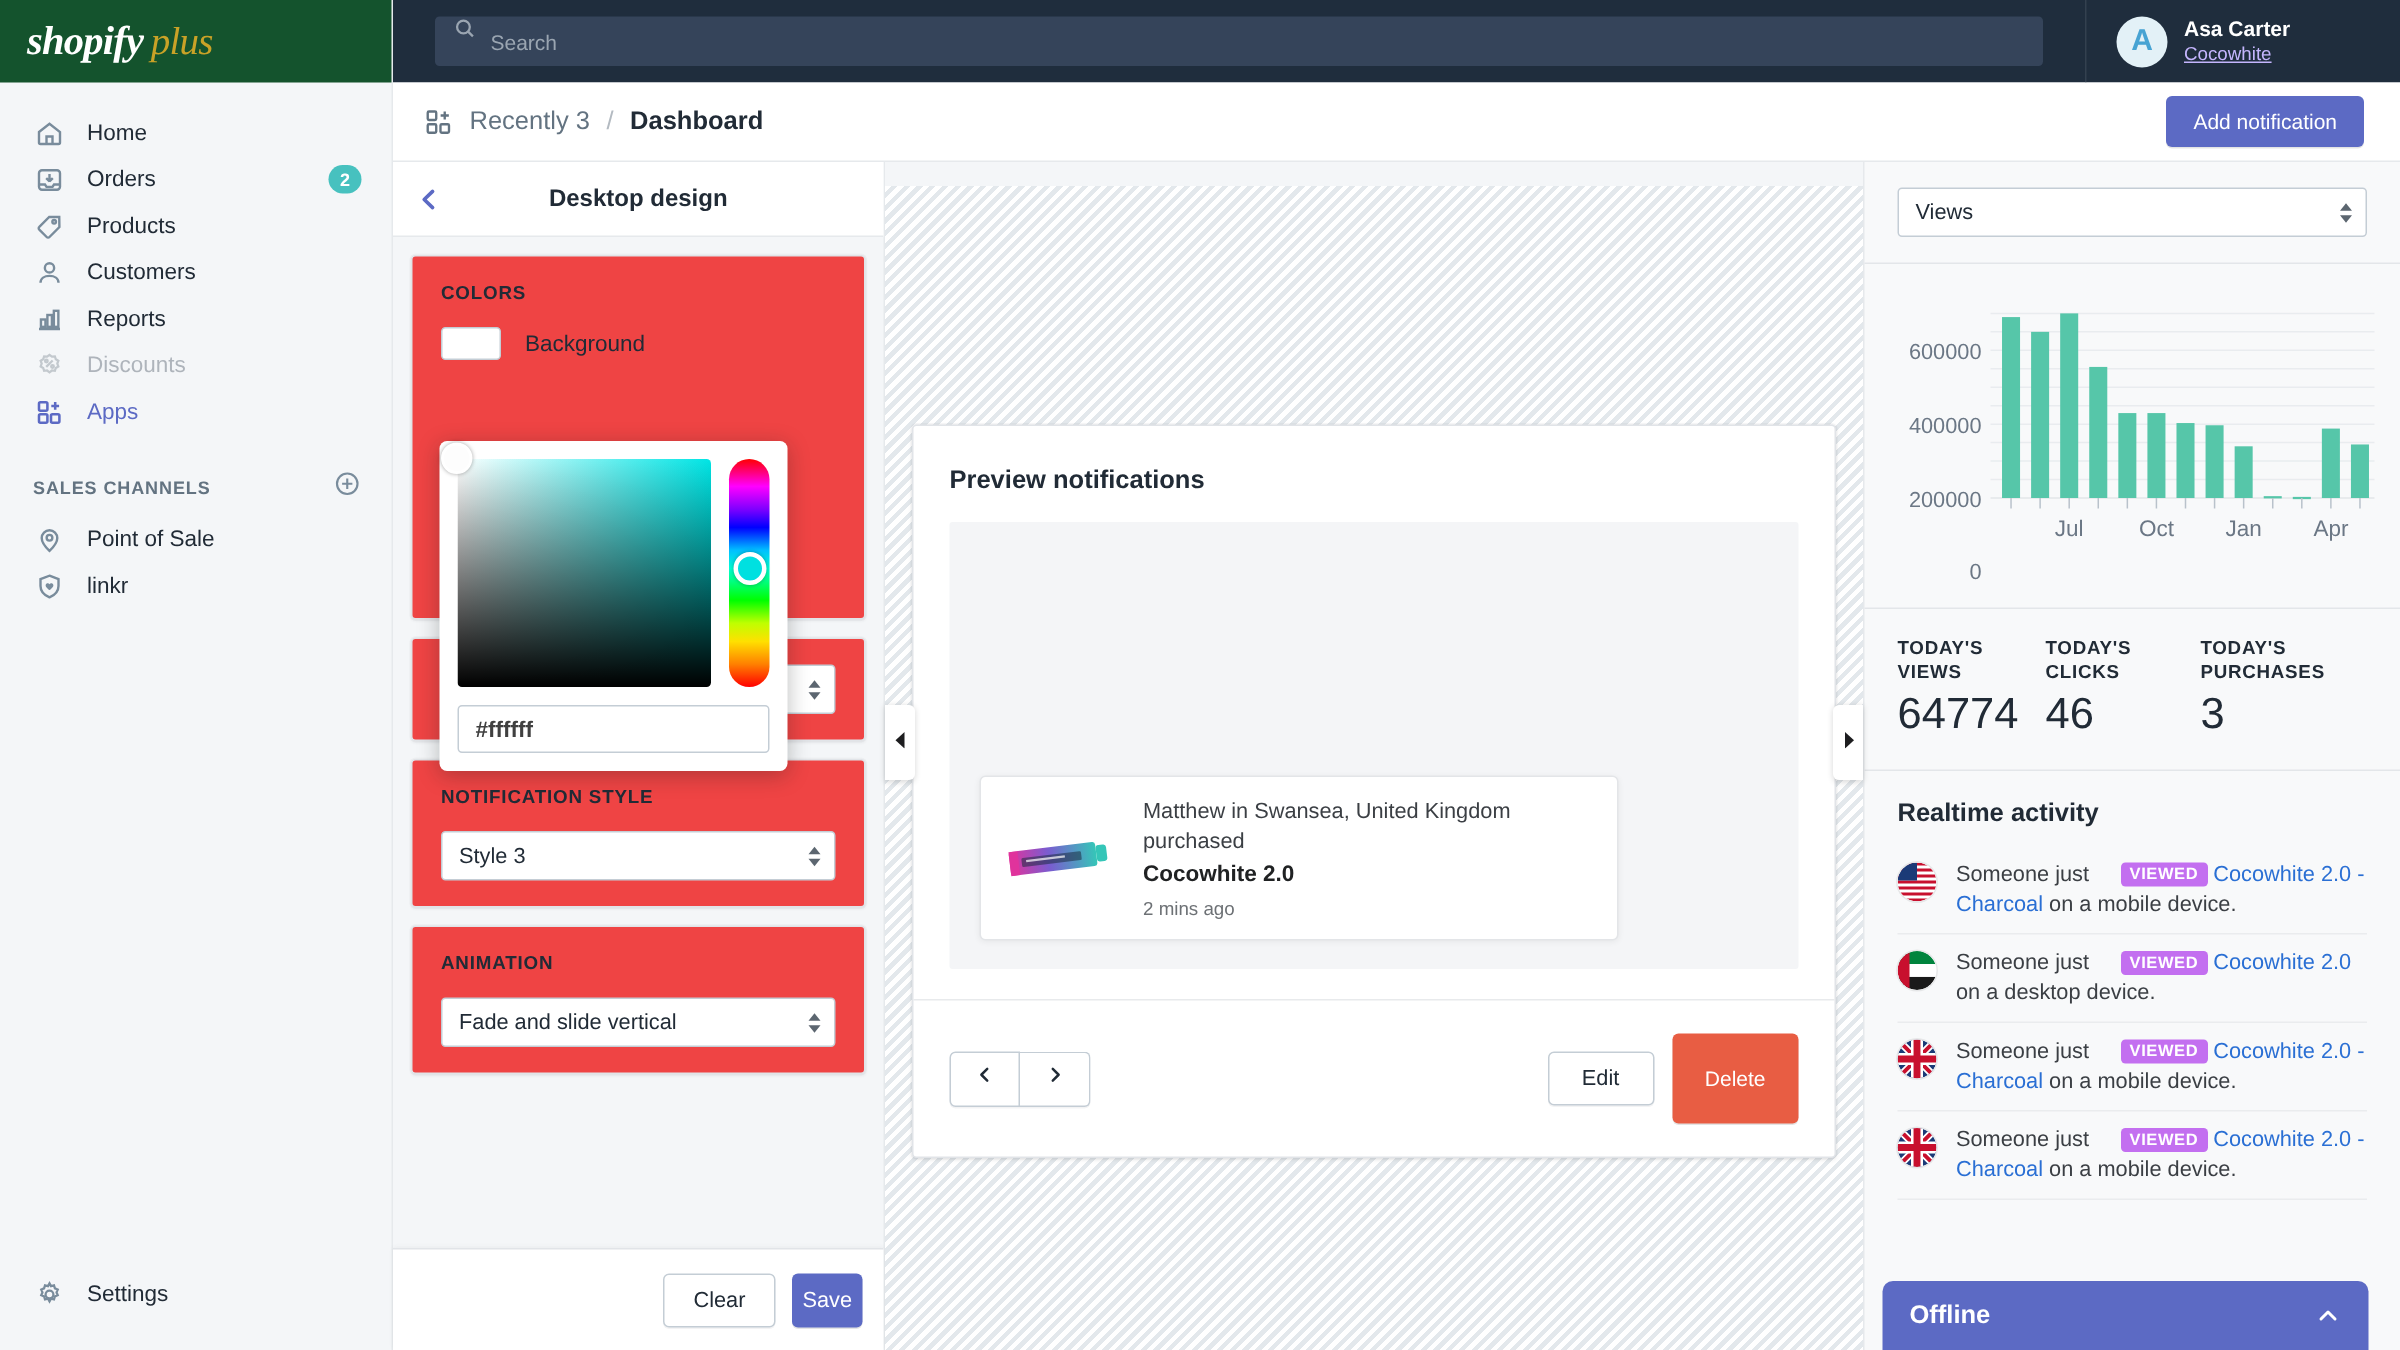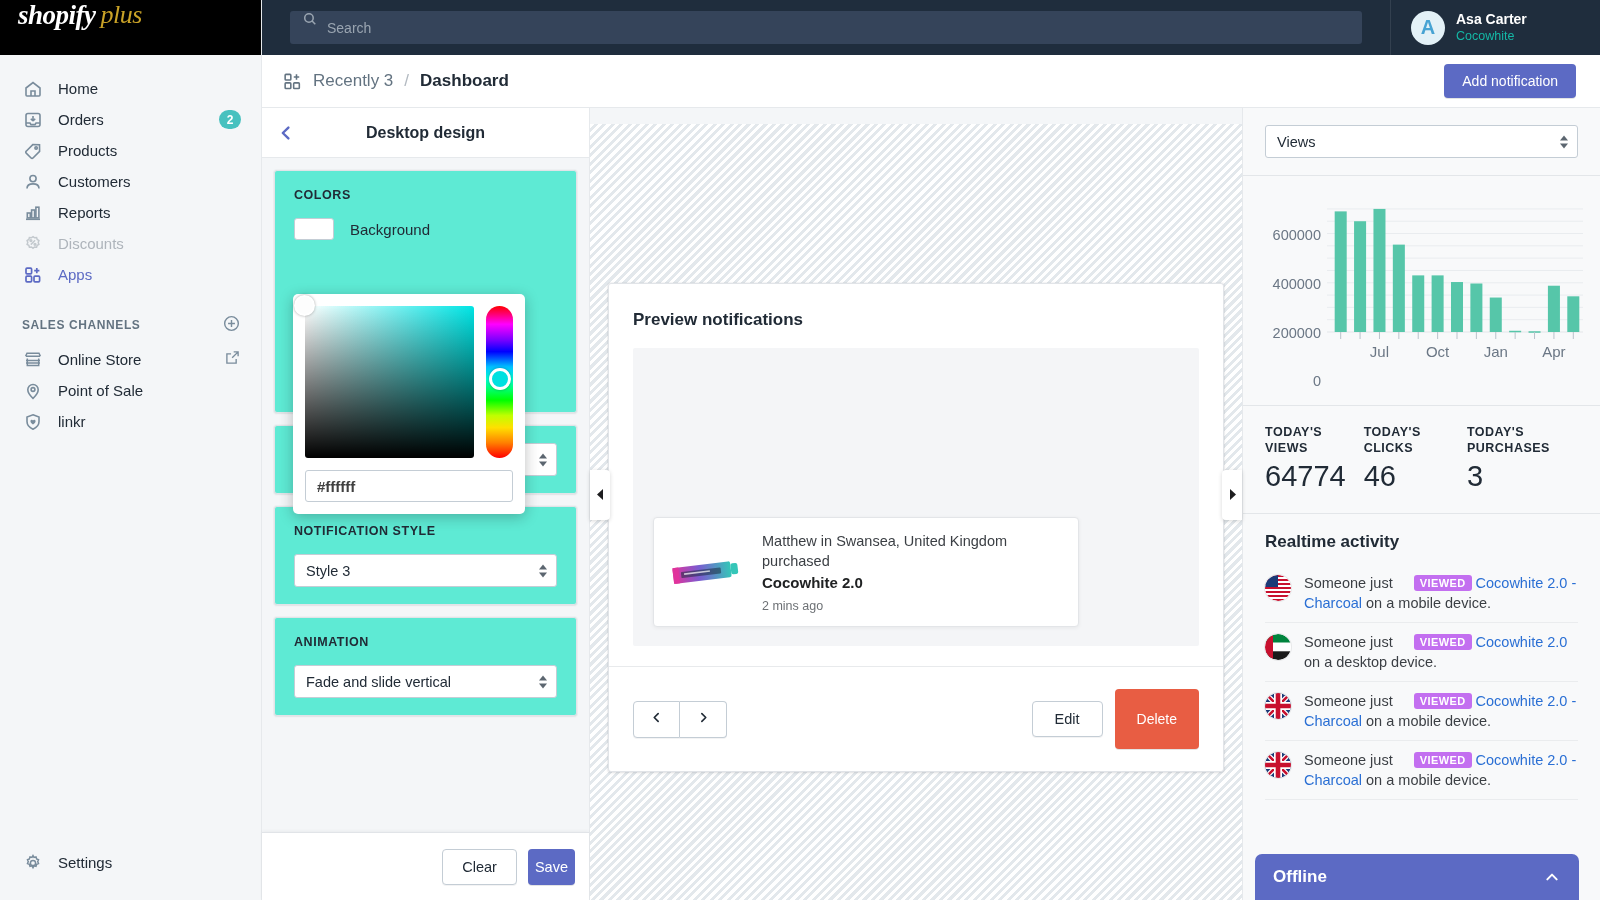--- a/index.html
+++ b/index.html
@@ -10,22 +10,22 @@
   }
   body { position: relative; }
 
   
   #shopify-nav {
     position: absolute; left: 0; top: 0; width: 262px; height: 900px;
     background: #f4f6f8; display: flex; flex-direction: column;
     border-right: 1px solid #e6e9ec;
   }
   #brand-bar {
-    height: 55px; background: #000000; display: flex;
-    align-items: flex-start; padding-left: 18px; flex: none;
+    height: 55px; background: #14532d; display: flex;
+    align-items: center; padding-left: 18px; flex: none;
   }
   .logo-shopify {
     font-family: "Liberation Serif", serif; font-style: italic;
     font-weight: bold; font-size: 27px; color: #ffffff; letter-spacing: -0.5px;
   }
   .logo-plus {
     font-family: "Liberation Serif", serif; font-style: italic;
     font-size: 26px; color: #c9a227; margin-left: 5px; letter-spacing: -0.5px;
   }
   .nav-list { padding-top: 18px; }
@@ -77,21 +77,21 @@
     width: 210px; height: 55px; display: flex; align-items: center;
     border-left: 1px solid #33404f; padding-left: 20px; cursor: pointer;
   }
   #avatar {
     width: 34px; height: 34px; border-radius: 50%; background: #e3f1f7;
     color: #47a3d3; font-size: 20px; font-weight: bold;
     display: flex; align-items: center; justify-content: center;
     margin-right: 11px; flex: none;
   }
   #user-name { font-size: 14px; font-weight: bold; color: #ffffff; line-height: 17px; }
-  #user-store { font-size: 12.5px; color: #14b8a6; line-height: 16px; }
+  #user-store { font-size: 12.5px; color: #c4b5fd; line-height: 16px; text-decoration: underline; }
 
   
   #subheader {
     position: absolute; left: 262px; top: 55px; width: 1338px; height: 53px;
     background: #ffffff; display: flex; align-items: center;
     padding: 0 24px 0 20px; border-bottom: 1px solid #e6e9ec;
   }
   #bc-icon { margin-right: 10px; display: flex; }
   #bc-recent { font-size: 17px; color: #637381; }
   #bc-sep { font-size: 17px; color: #b3bac1; margin: 0 11px; }
@@ -112,21 +112,21 @@
   }
   #dp-head {
     height: 50px; background: #ffffff; display: flex; align-items: center;
     border-bottom: 1px solid #e6e9ec; flex: none; position: relative;
   }
   #dp-back { position: absolute; left: 14px; cursor: pointer; display: flex; }
   #dp-title { width: 100%; text-align: center; font-size: 16px;
     font-weight: bold; color: #212b36; }
   #dp-body { flex: 1; overflow: hidden; padding: 12px 12px 0; position: relative; }
   .card {
-    background: #5eead4; border: 1px solid #e1e4e8; border-radius: 3px;
+    background: #ef4444; border: 1px solid #e1e4e8; border-radius: 3px;
     padding: 17px 19px; margin-bottom: 12px;
     box-shadow: 0 0 0 1px rgba(63,63,68,0.03), 0 1px 2px rgba(63,63,68,0.07);
   }
   .card-title {
     font-size: 12.5px; font-weight: bold; color: #212b36;
     letter-spacing: 0.55px; margin-bottom: 16px;
   }
   .swatch-row { display: flex; align-items: center; }
   .swatch {
     width: 40px; height: 22px; background: #ffffff;
@@ -414,34 +414,20 @@
     <span class="t">SALES CHANNELS</span>
     <span class="plus">
       <svg width="19" height="19" viewBox="0 0 20 20" fill="none" stroke="#798c9c" stroke-width="1.5">
         <circle cx="10" cy="10" r="7.2"></circle>
           <path d="M10 6.4v7.2M6.4 10h7.2"></path>
       </svg>
     </span>
   </div>
 
   <div>
-    <div class="nav-item">
-      <span class="ico">
-        <svg width="20" height="20" viewBox="0 0 20 20" fill="none" stroke="#798c9c" stroke-width="1.5">
-          <path d="M3 6.3h14M2.6 6.3L4 3.3h12l1.4 3M4.3 8.6v6.9h11.4V8.6"></path>
-          <path d="M3 10.5h14M3 13h14"></path>
-        </svg>
-      </span>
-      <span class="lbl">Online Store</span>
-      <span class="ext-ico">
-        <svg width="17" height="17" viewBox="0 0 20 20" fill="none" stroke="#798c9c" stroke-width="1.6">
-          <path d="M11.4 3.4h5.2v5.2M16.6 3.4l-7 7M14.3 11.7v4.9H3.4V5.7h4.9"></path>
-        </svg>
-      </span>
-    </div>
 
     <div class="nav-item">
       <span class="ico">
         <svg width="20" height="20" viewBox="0 0 20 20" fill="none" stroke="#798c9c" stroke-width="1.6">
           <path d="M10 17.3s5.2-4.9 5.2-8.6A5.2 5.2 0 104.8 8.7c0 3.7 5.2 8.6 5.2 8.6z"></path>
           <circle cx="10" cy="8.5" r="1.9"></circle>
         </svg>
       </span>
       <span class="lbl">Point of Sale</span>
     </div>

